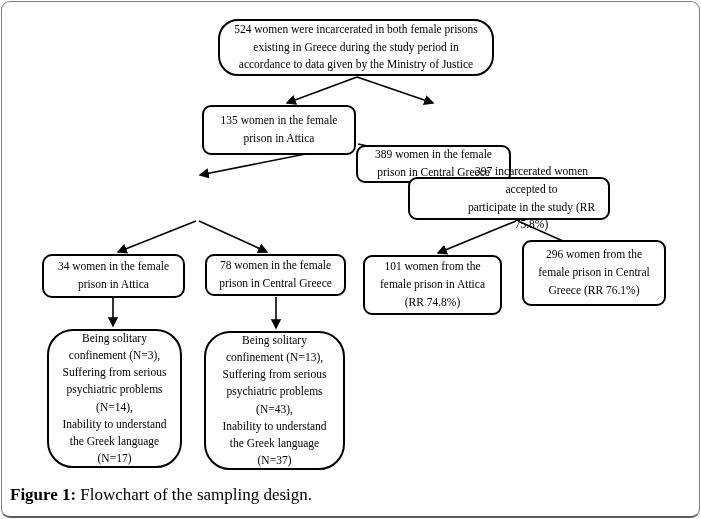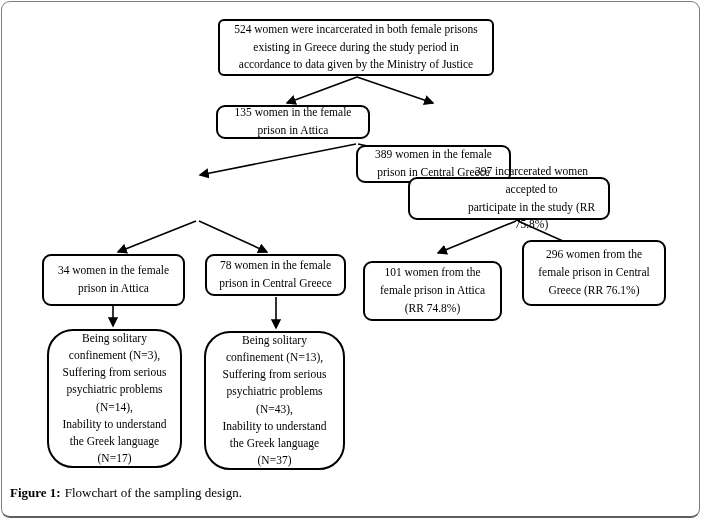--- a/index.html
+++ b/index.html
@@ -40,35 +40,35 @@
     display: flex;
     align-items: center;
     justify-content: center;
     text-align: center;
     font-size: 11.5px;
     line-height: 1.55;
     white-space: pre-line;
     padding: 1px 3px;
     border-radius: 9px;
   }
-  .n-total            { left: 218px; top: 19px;  width: 276px; height: 57px;  border-radius: 6px; }
-  .n-attica135        { left: 216px; top: 105px; width: 154px; height: 34px;  }
+  .n-total            { left: 218px; top: 19px;  width: 276px; height: 57px;  border-radius: 20px; }
+  .n-attica135        { left: 202px; top: 105px; width: 154px; height: 50px;  }
   .n-central389       { left: 356px; top: 105px; width: 155px; height: 38px; margin-top: 40px;  }
   .n-excluded127      { left: 97px;  top: 177px; width: 203px; height: 43px;  }
   .n-accepted397      { left: 408px; top: 177px; width: 202px; height: 43px; padding-left: 48px;  }
-  .n-exclattica34     { left: 42px;  top: 254px; width: 143px; height: 52px;  }
+  .n-exclattica34     { left: 42px;  top: 254px; width: 143px; height: 44px; border-radius: 10px;  }
   .n-exclcentral93    { left: 205px; top: 254px; width: 141px; height: 42px;  }
-  .n-accattica101     { left: 363px; top: 261px; width: 139px; height: 60px; font-family: Liberation Serif, serif;  }
+  .n-accattica101     { left: 363px; top: 255px; width: 139px; height: 60px; font-family: Liberation Serif, serif;  }
   .n-acccentral296    { left: 522px; top: 240px; width: 144px; height: 66px;  }
   .n-reasons-attica   { left: 47px;  top: 329px; width: 135px; height: 139px; border-radius: 26px; line-height: 1.48; }
   .n-reasons-central  { left: 204px; top: 331px; width: 141px; height: 139px; border-radius: 26px; line-height: 1.48; }
   .caption {
     position: absolute;
     left: 10px; top: 485px;
-    font-size: 13px;
+    font-size: 17px;
     color: #000000;
   }
   .cap-label { font-weight: bold; margin-right: 4px; }
 </style>
 </head>
 <body>
 
 <div class="panel">
 
   <div class="frame"></div>

